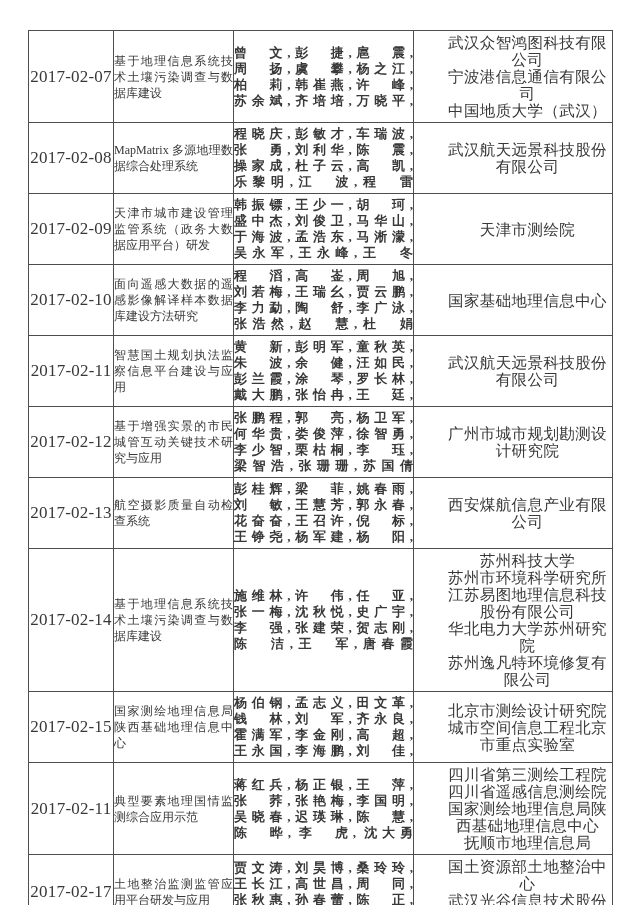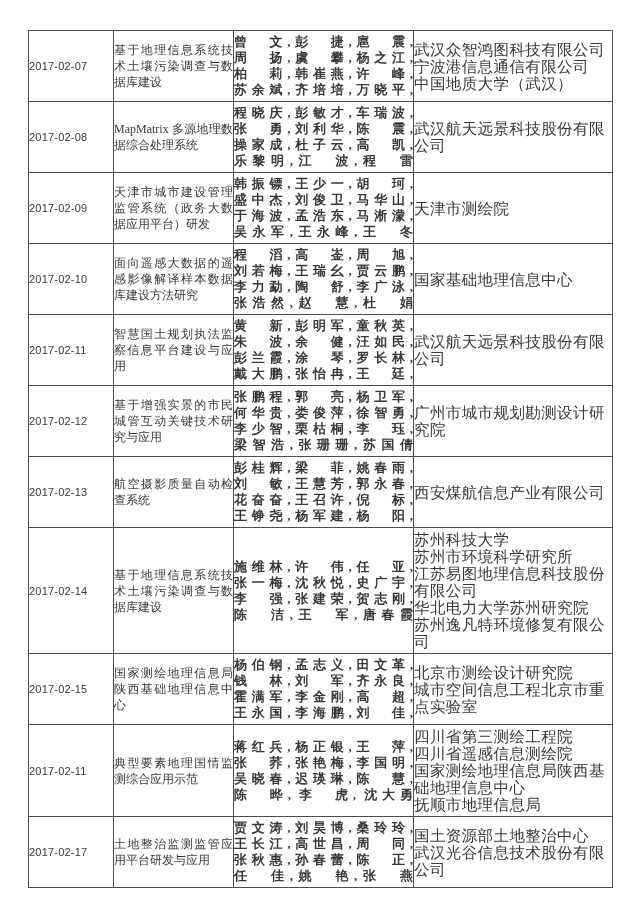--- a/index.html
+++ b/index.html
@@ -17,24 +17,25 @@
     border-collapse:collapse;
     table-layout:fixed;
   }
   table.awards td{
     border:1px solid #4d4d4d;
     vertical-align:middle;
     padding:3px 0;
   }
   td.c-date{
     width:85px;
-    font-size:11px;
+    text-align:center;
+    font-size:17px;
     line-height:16px;
     letter-spacing:0.2px;
-    font-family:Liberation Sans, sans-serif;
+    font-family:Liberation Serif, serif;
   }
   td.c-proj{
     width:120px;
     padding-left:10px;padding-right:2px;
     font-size:12px;
     line-height:16px;
     text-align:justify;
   }
   td.c-people{
     width:180px;
@@ -49,21 +50,21 @@
     white-space:nowrap;
     overflow:hidden;
   }
   td.c-org{
     width:199px;
     padding-left:8px;padding-right:2px;
     font-size:15.5px;
     line-height:17px;
     letter-spacing:0.4px;
   }
-  .ol{text-align:left;}
+  .ol{text-align:center;margin-left:29px;}
 </style>
 </head>
 <body>
 
 <div class="page">
   <table class="awards">
     <colgroup>
       <col style="width:85px">
       <col style="width:120px">
       <col style="width:180px">

